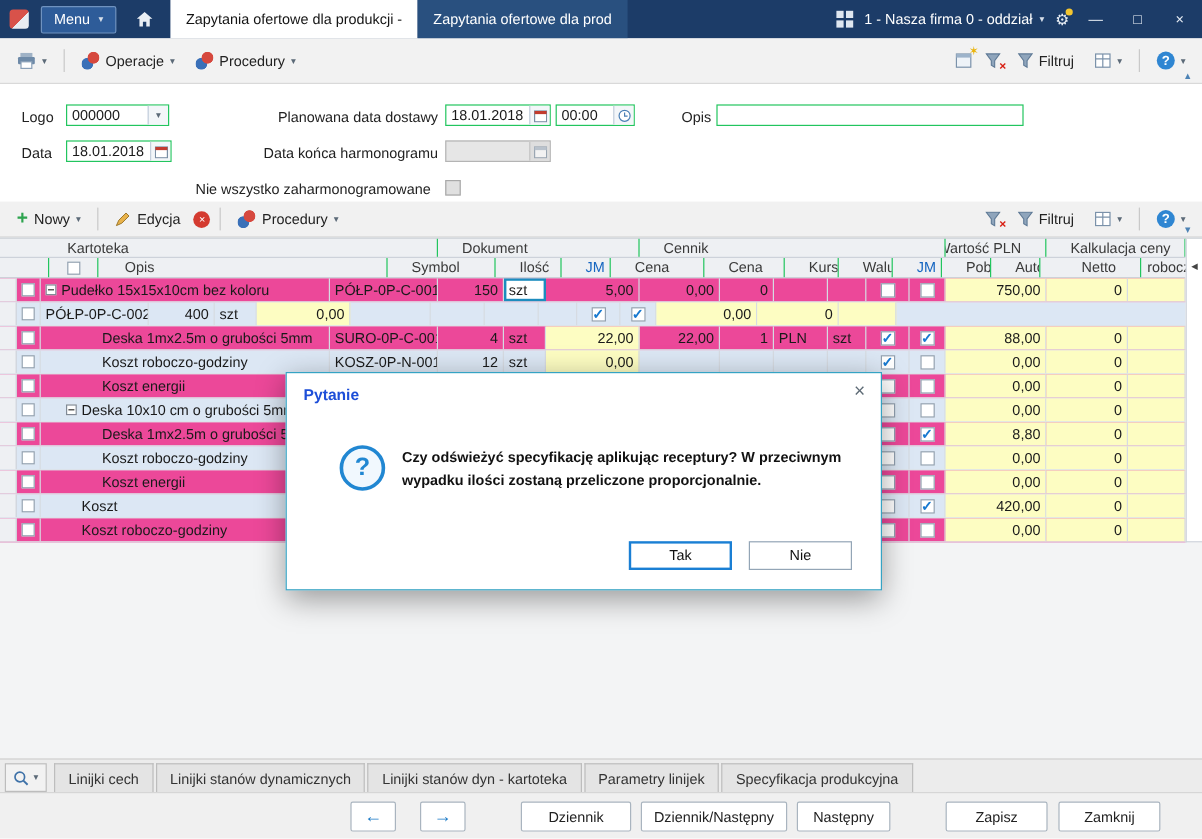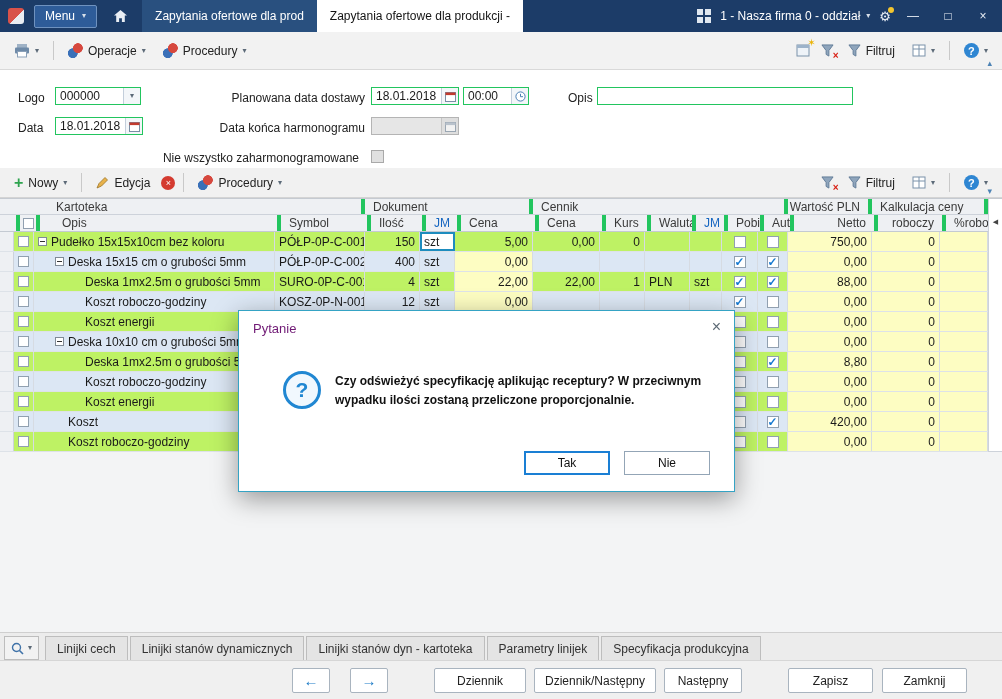--- a/index.html
+++ b/index.html
@@ -49,46 +49,46 @@
   .fld.disabled .fbtn{background:#dedede;border-left-color:#c4c4c4}
   .cbx{width:13px;height:13px;border:1px solid #91a0b0;background:#fff;position:relative;flex:none;display:inline-block}
   .cbx.on::after{content:"✓";position:absolute;left:0px;top:-2px;font-size:12px;font-weight:bold;color:#1779d0}
   .cbx.disabled{background:#e0e0e0;border-color:#a9a9a9}
 
   
   .gridwrap{position:absolute;top:198px;left:0;width:1002px;height:434px;background:#f3f4f5;border-top:1px solid #c5cad1}
   .ghr{display:flex;background:#eef0f3;width:988px}
   .ghr1{height:16px;border-bottom:1px solid #cdd2da}
   .ghr2{height:17px;border-bottom:1px solid #c4cad2}
-  .gh{border-right:4px solid #22c55e;display:flex;align-items:center;padding:0 8px;color:#3a3a3a;overflow:hidden;white-space:nowrap;flex:none}
+  .gh{border-right:1px solid #22c55e;display:flex;align-items:center;padding:0 20px;color:#3a3a3a;overflow:hidden;white-space:nowrap;flex:none}
   .hblue{color:#1565c0}
   .g-kart{width:365px;padding-left:56px}
   .g-dok{width:168px}
   .g-cen{width:255px}
   .g-wpln{width:84px;justify-content:flex-end}
   .g-kalk{width:116px}
   .c-ind{width:14px}.c-chk{width:20px}.c-opis{width:241px}.c-sym{width:90px}.c-il{width:55px}.c-jm{width:35px}.c-cd{width:78px}.c-cc{width:67px}.c-kurs{width:45px}.c-wal{width:45px}.c-jm2{width:32px}.c-pob{width:36px}.c-auto{width:30px}.c-net{width:84px}.c-rob{width:68px}.c-proc{width:48px}
   .hopis{padding-left:22px}
-  .grow{display:flex;height:20px;background:#bef264;border-bottom:1px solid #dde2e8;width:988px}
+  .grow{display:flex;height:20px;background:#ec4899;border-bottom:1px solid #dde2e8;width:988px}
   .grow.alt{background:#dce7f4}
   .gc{border-right:1px solid #d6dbe2;display:flex;align-items:center;padding:0 4px;overflow:hidden;white-space:nowrap;flex:none}
   .gc.num{justify-content:flex-end}
   .gc.cen{justify-content:center}
   .gc.yel{background:#fdfdc2}
   .gc.c-ind{background:#eef0f3;border-right-color:#cdd2da}
   .focuscell{outline:2px solid #1d8cbe;outline-offset:-2px;background:#fff !important}
   .exp{width:9px;height:9px;border:1px solid #808a96;background:#fff;margin-right:4px;position:relative;flex:none}
   .exp::after{content:"";position:absolute;left:1px;right:1px;top:3px;height:1px;background:#333}
   .expspace{width:13px;flex:none}
   .gstrip{position:absolute;left:988px;top:0;width:14px;height:253px;background:#fff;border-left:1px solid #cdd2da;border-bottom:1px solid #cdd2da;text-align:center}
   .gstrip .scrl{display:block;margin-top:19px;font-size:7px;color:#444}
 
   
   .dialog{position:absolute;left:238px;top:310px;width:497px;height:182px;background:#fff;border:1px solid #35a3c4;box-shadow:0 7px 24px rgba(0,0,0,.38);z-index:30}
-  .dtitle{position:absolute;left:14px;top:10px;font-weight:normal;font-size:13px;color:#701a75}
+  .dtitle{position:absolute;left:14px;top:10px;font-weight:bold;font-size:13px;color:#1d4ed8}
   .dclose{position:absolute;right:13px;top:7px;font-size:16px;color:#5d6a75}
   .dicon{position:absolute;left:44px;top:60px;width:38px;height:38px;border-radius:50%;border:3px solid #2187d2;color:#2187d2;font-weight:bold;font-size:21px;display:flex;align-items:center;justify-content:center;background:#f1f8fe}
   .dmsg{position:absolute;left:96px;top:61px;width:392px;font-weight:bold;line-height:1.55;color:#111}
   .dbtns{position:absolute;right:24px;bottom:16px;display:flex;gap:14px}
   .dbtn{width:86px;height:24px;background:#fff;border:1px solid #93a5b6;display:flex;align-items:center;justify-content:center;font-family:"Liberation Sans",sans-serif;font-size:12px;color:#111}
   .dbtn.primary{border:2px solid #1a7fd4}
 
   
   .tabbar{position:absolute;top:632px;left:0;width:100%;height:28px;background:#ececec;border-top:1px solid #cfcfcf;display:flex;align-items:flex-end;padding:0 4px;gap:2px;overflow:hidden}
   .viewsel{height:24px;display:flex;align-items:center;gap:4px;padding:0 6px;border:1px solid #bdbdbd;background:#f2f2f2;margin-right:4px}
@@ -110,25 +110,25 @@
     <span class="appicon"></span>
     <div class="menubtn">
       <span>Menu</span>
       <span class="chev">▾</span>
     </div>
     <span class="homewrap">
       <svg width="15" height="14" viewBox="0 0 15 14">
           <path d="M7.5 1 L14 6.6 H11.8 V13 H8.9 V9.2 H6.1 V13 H3.2 V6.6 H1 Z" fill="#e9eef4"></path>
         </svg>
     </span>
+    <div class="ttab active">
+      <span>Zapytania ofertowe dla produkcji - </span>
+    </div>
     <div class="ttab inactive">
       <span>Zapytania ofertowe dla prod</span>
-    </div>
-    <div class="ttab active">
-      <span>Zapytania ofertowe dla produkcji - </span>
     </div>
     <div class="tright">
       <span class="appsic">
           <span></span>
           <span></span>
           <span></span>
           <span></span>
         </span>
       <span style="display:flex;align-items:center;gap:6px">
         <span>1 - Nasza firma 0 - oddział</span>
@@ -360,24 +360,20 @@
           </div>
           <div class="gc c-net num yel">750,00</div>
           <div class="gc c-rob num yel">0</div>
           <div class="gc c-proc num yel"></div>
         </div>
         <div class="grow alt">
           <div class="gc c-ind"></div>
           <div class="gc c-chk cen">
             <span class="cbx" style="width: 11px; height: 11px;"></span>
           </div>
-          <div class="gc c-opis" style="padding-left: 21px;">
-            <span class="exp"></span>
-            <span>Deska 15x15 cm o grubości 5mm</span>
-          </div>
           <div class="gc c-sym">PÓŁP-0P-C-002</div>
           <div class="gc c-il num">400</div>
           <div class="gc c-jm">szt</div>
           <div class="gc c-cd num yel">0,00</div>
           <div class="gc c-cc num"></div>
           <div class="gc c-kurs num"></div>
           <div class="gc c-wal"></div>
           <div class="gc c-jm2"></div>
           <div class="gc c-pob cen">
             <span class="cbx on" style="width: 12px; height: 12px;"></span>

